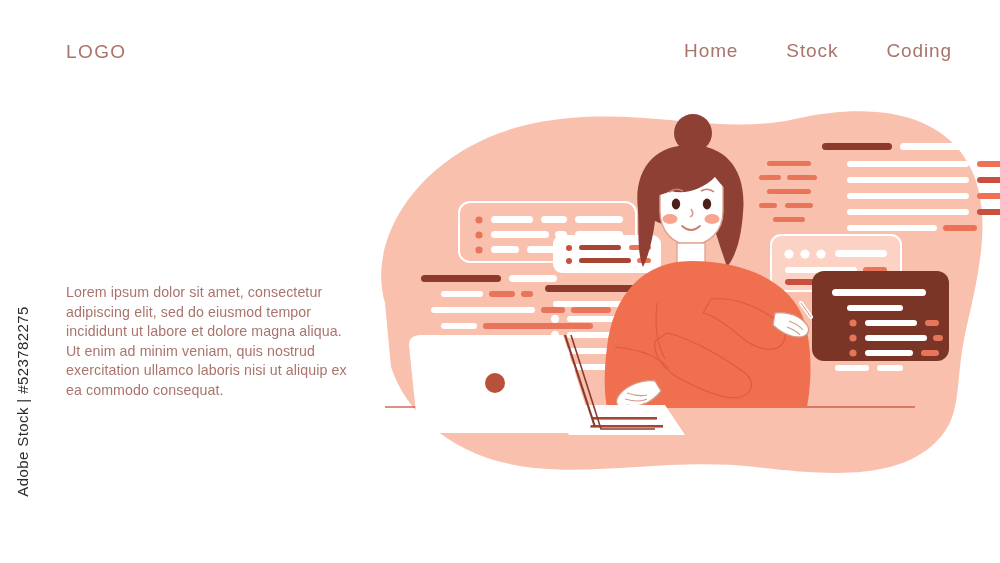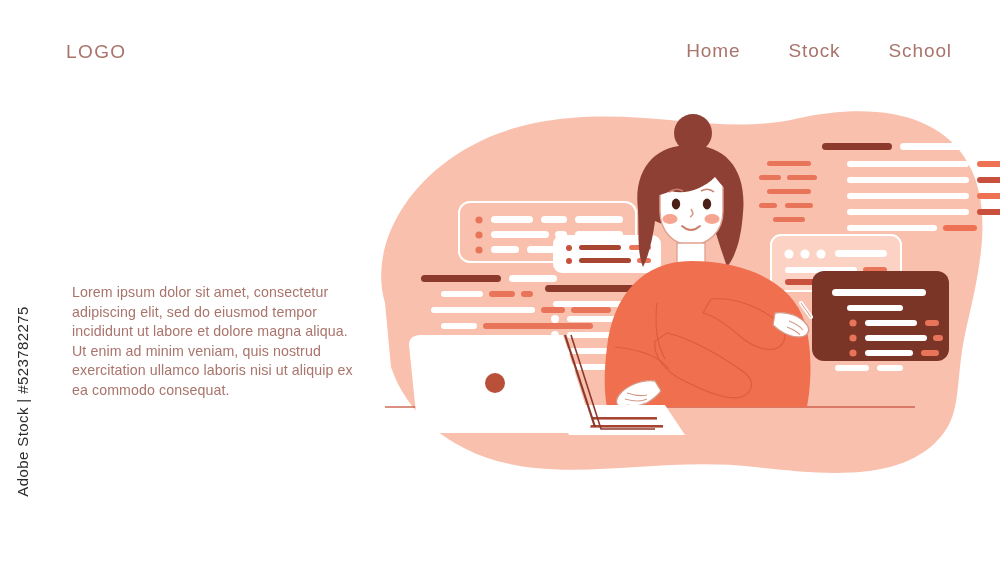--- a/index.html
+++ b/index.html
@@ -73,21 +73,20 @@
     font-weight: 400;
   }
   .hero-body {
     position: absolute;
     left: 66px; top: 283px;
     width: 290px;
     font-size: 14.2px;
     line-height: 19.5px;
     letter-spacing: .1px;
     color: #a9746c;
-    margin-left: 6px;
   }
   .cta {
     position: absolute;
     left: 66px; top: 410px;
     width: 142px; height: 36px;
     border: none;
     border-radius: 18px;
     background: #f07a5c;
     color: #fdf2ee;
     font-family: "Liberation Sans", sans-serif;
@@ -109,21 +108,21 @@
 
 <div class="page">
 
   <div class="watermark">Adobe Stock | #523782275</div>
 
   <div class="header">
     <div class="logo">LOGO</div>
     <nav class="nav">
       <a class="nav-link" href="#">Home</a>
       <a class="nav-link" href="#">Stock</a>
-      <a class="nav-link" href="#">School</a>
+      <a class="nav-link" href="#">Coding</a>
     </nav>
   </div>
 
   <p class="hero-body">Lorem ipsum dolor sit amet, consectetur adipiscing elit, sed do eiusmod tempor incididunt ut labore et dolore magna aliqua. Ut enim ad minim veniam, quis nostrud exercitation ullamco laboris nisi ut aliquip ex ea commodo consequat.</p>
 
   <div class="illus">
     <svg viewBox="0 0 645 420" xmlns="http://www.w3.org/2000/svg">
 
       <path d="M30 218
                C 10 150, 70 60, 180 38

